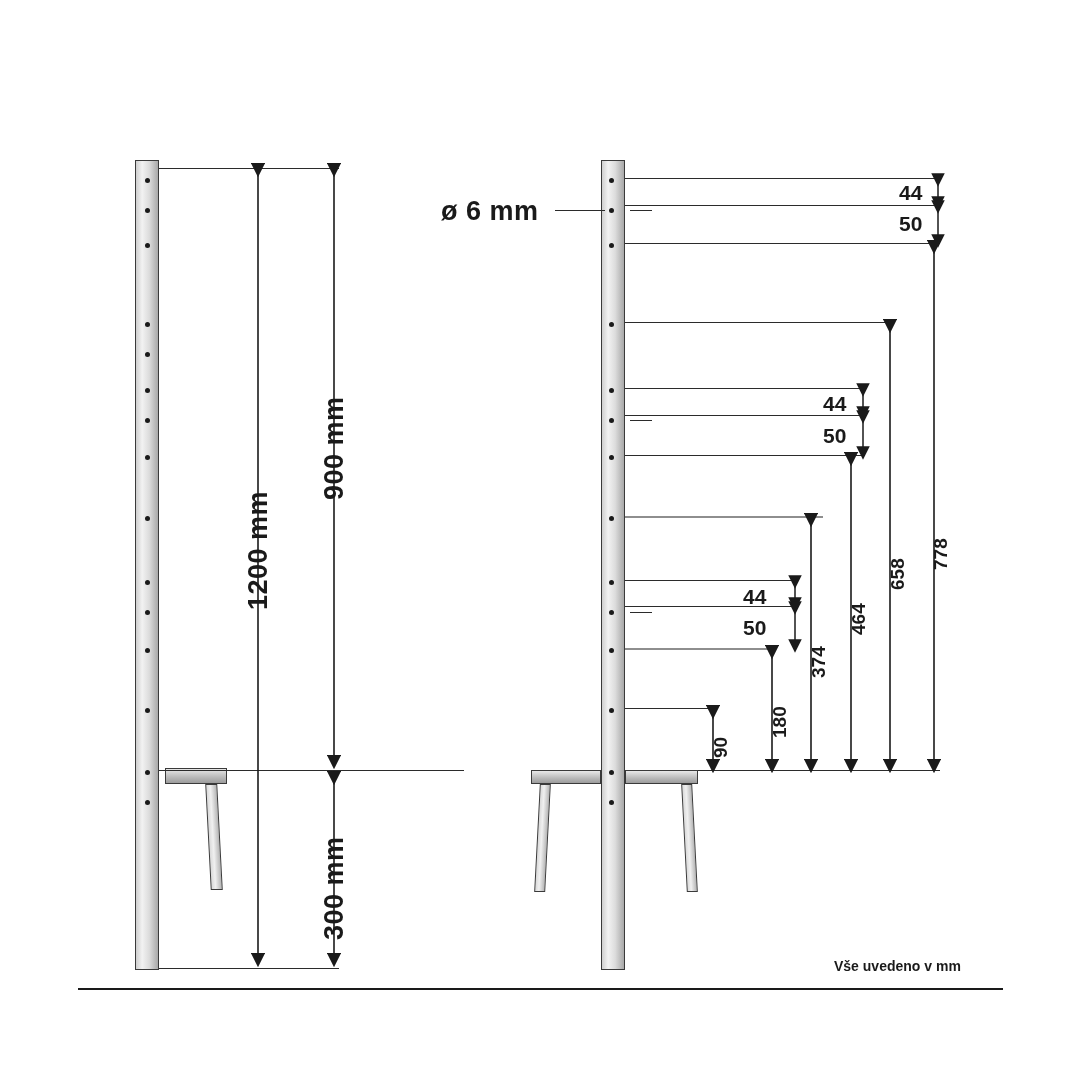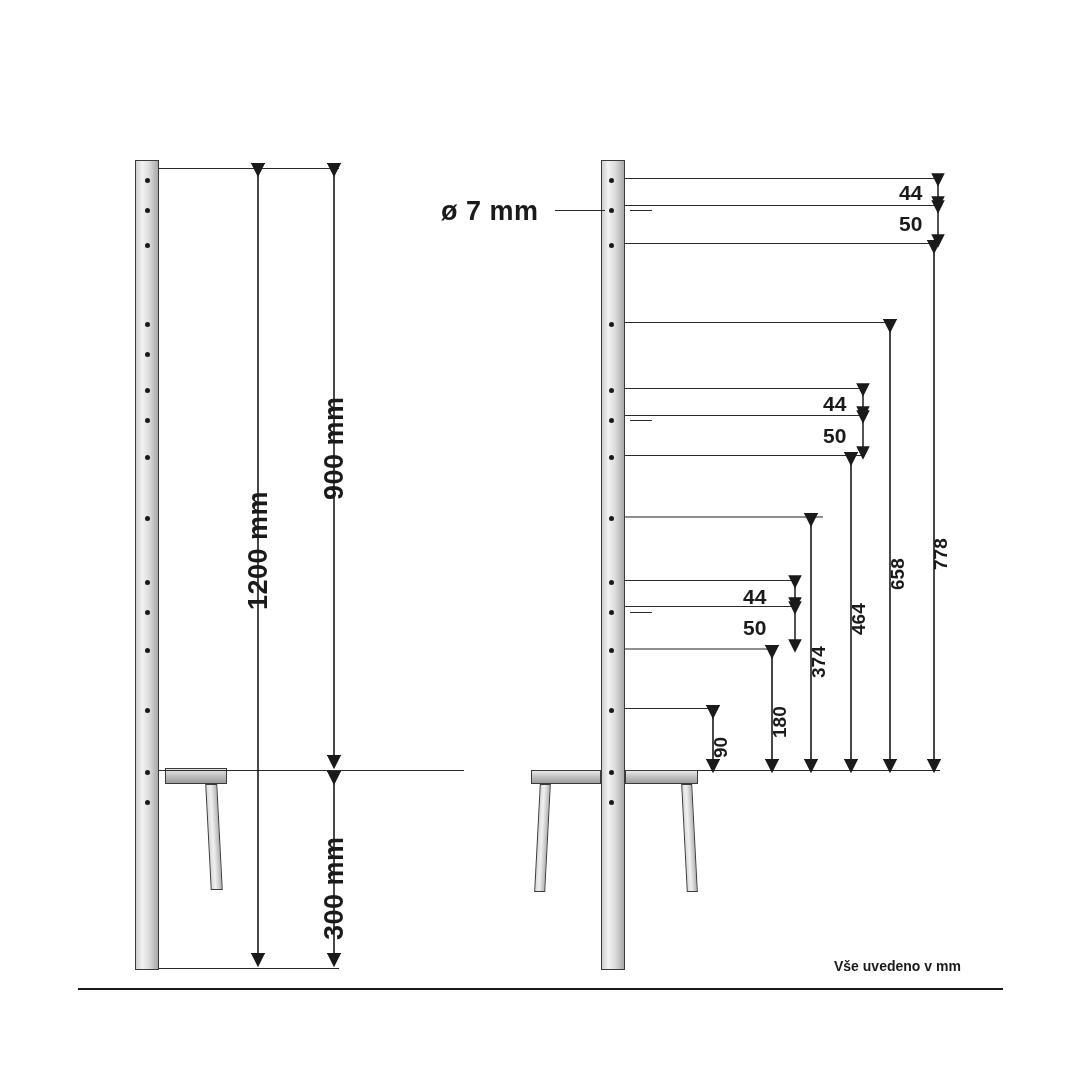--- a/index.html
+++ b/index.html
@@ -177,21 +177,21 @@
     <line x1="811" y1="520" x2="811" y2="766" stroke="#1a1a1a" stroke-width="1.6" marker-start="url(#ah)" marker-end="url(#ah)"></line>
     <line x1="851" y1="459" x2="851" y2="766" stroke="#1a1a1a" stroke-width="1.6" marker-start="url(#ah)" marker-end="url(#ah)"></line>
     <line x1="890" y1="326" x2="890" y2="766" stroke="#1a1a1a" stroke-width="1.6" marker-start="url(#ah)" marker-end="url(#ah)"></line>
     <line x1="934" y1="247" x2="934" y2="766" stroke="#1a1a1a" stroke-width="1.6" marker-start="url(#ah)" marker-end="url(#ah)"></line>
   </svg>
 
   <div class="lbl big v" style="left:243px; top:610px;">1200 mm</div>
   <div class="lbl big v" style="left:319px; top:500px;">900 mm</div>
   <div class="lbl big v" style="left:319px; top:940px;">300 mm</div>
 
-  <div class="lbl big" style="left:441px; top:196px;">ø 7 mm</div>
+  <div class="lbl big" style="left:441px; top:196px;">ø 6 mm</div>
 
   <div class="lbl mid" style="left:899px; top:181px;">44</div>
   <div class="lbl mid" style="left:899px; top:212px;">50</div>
 
   <div class="lbl mid" style="left:823px; top:392px;">44</div>
   <div class="lbl mid" style="left:823px; top:424px;">50</div>
 
   <div class="lbl mid" style="left:743px; top:585px;">44</div>
   <div class="lbl mid" style="left:743px; top:616px;">50</div>
 

